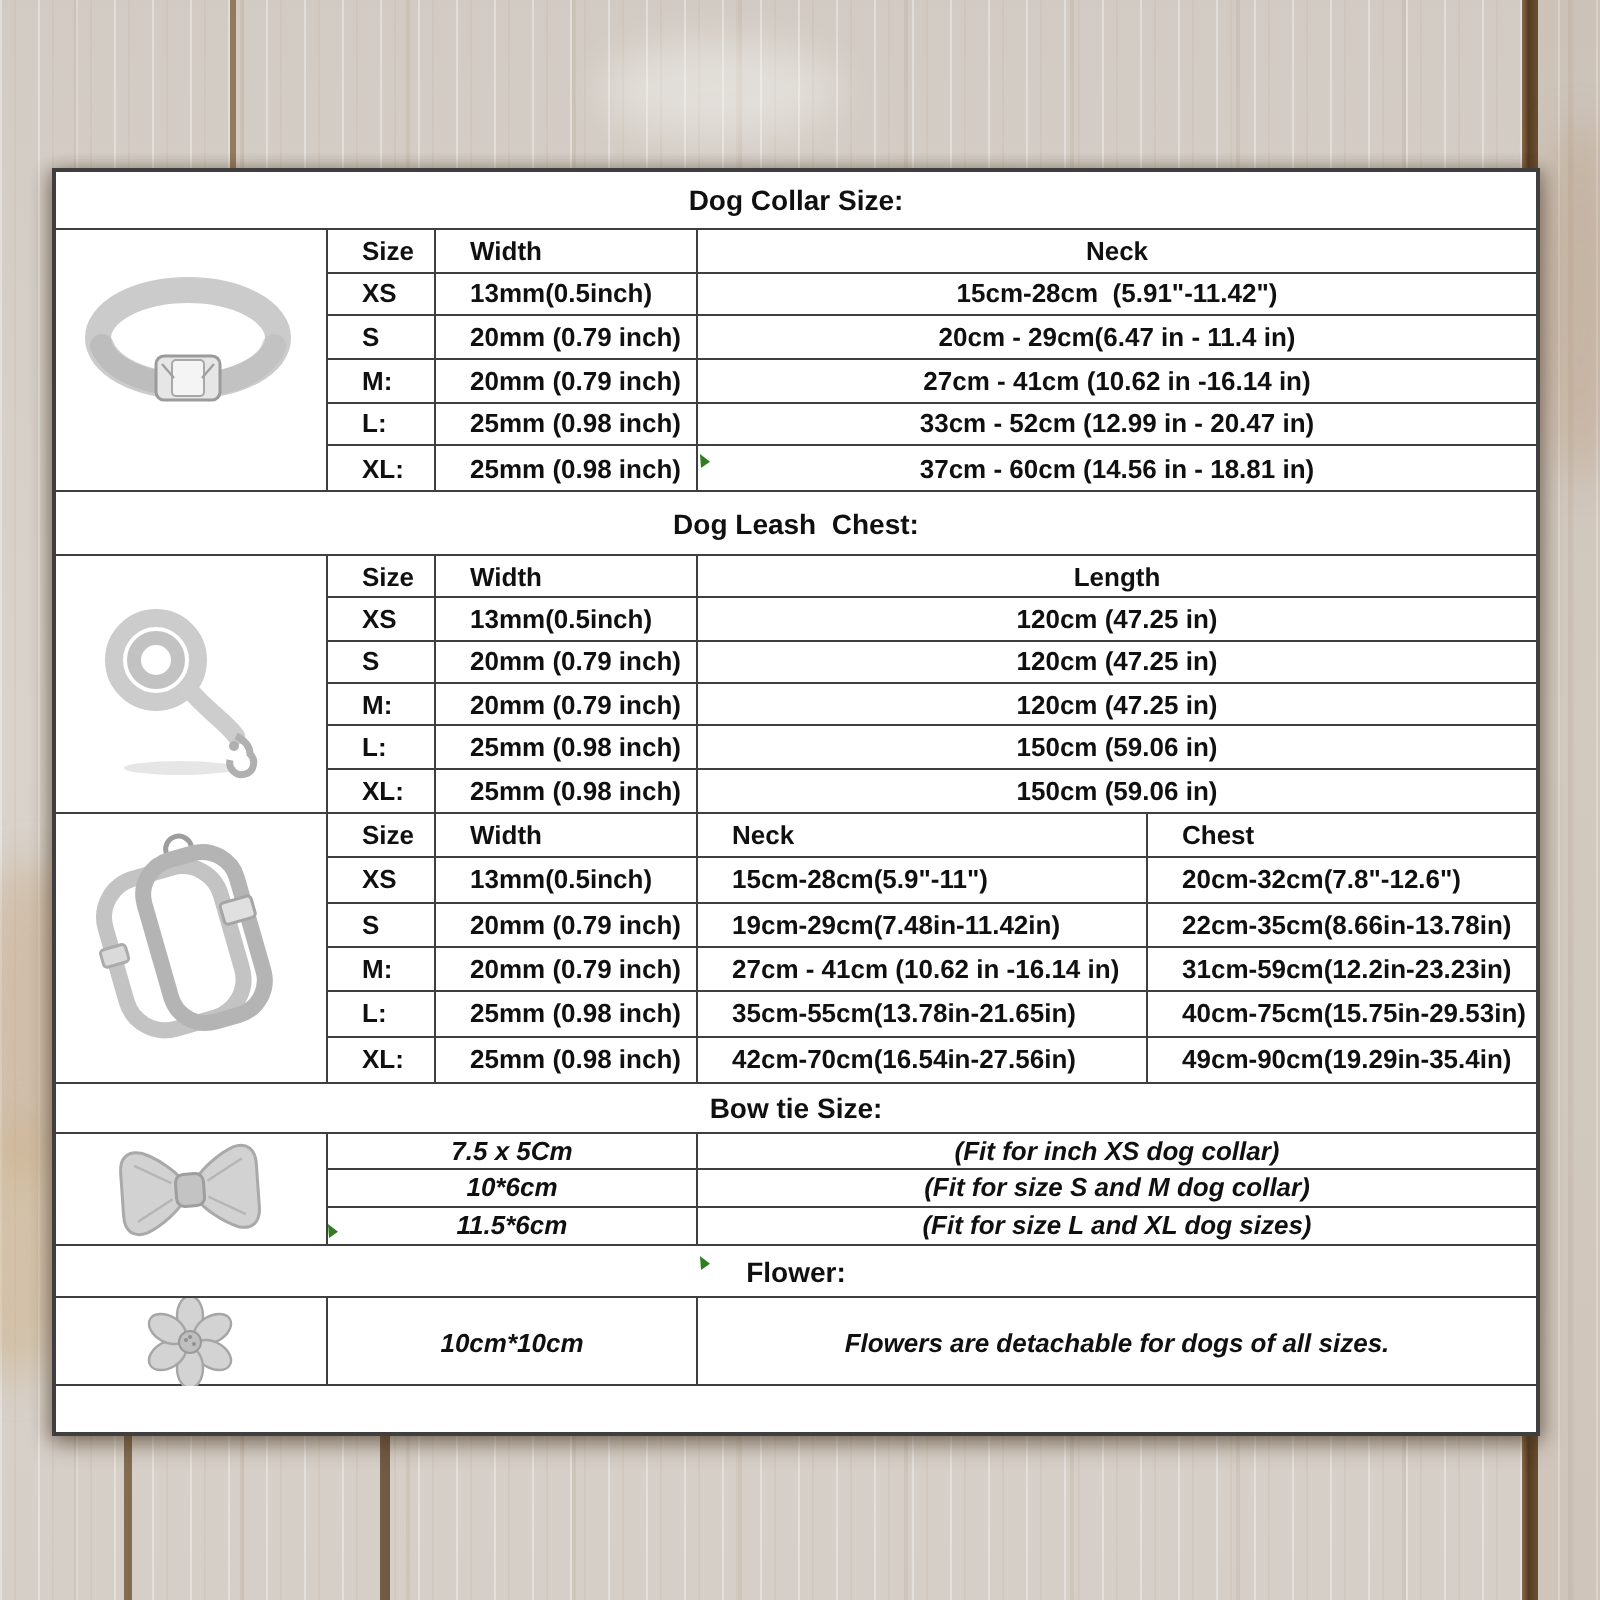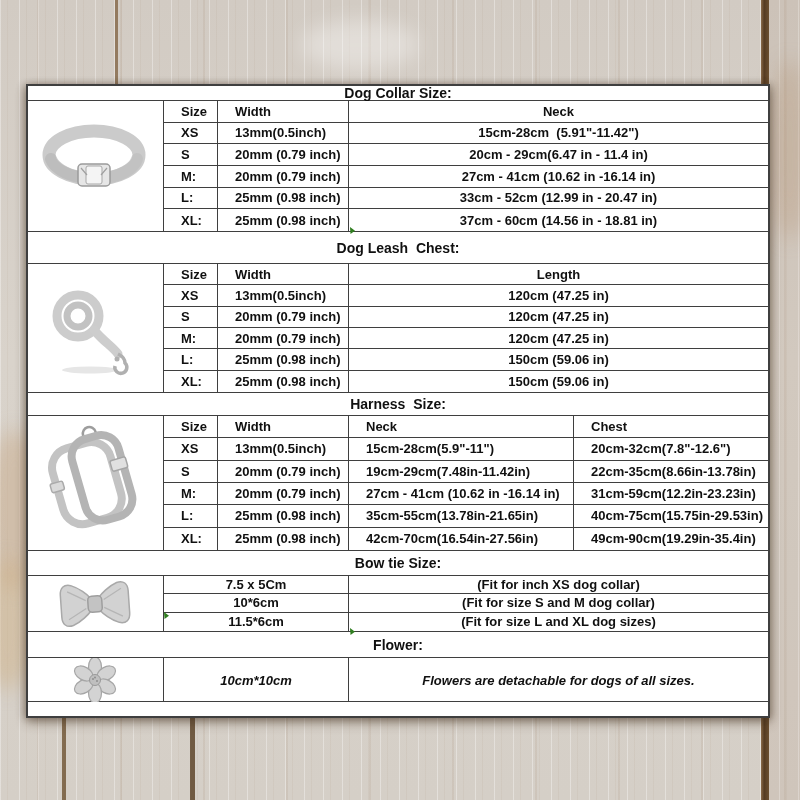--- a/index.html
+++ b/index.html
@@ -34,21 +34,21 @@
     border:2px solid #3f3f3f;
     box-shadow: 0 5px 10px rgba(70,50,30,0.45), 3px 0 7px rgba(70,50,30,0.22), -3px 0 7px rgba(70,50,30,0.22);
   }
   .title { display:flex; align-items:center; justify-content:center;
     border-bottom:1.8px solid #3f3f3f; }
   .title span { font-weight:bold; font-size:14px; color:#101010; white-space:pre; }
   .tbl { display:grid; border-bottom:1.8px solid #3f3f3f; }
   .tbl:last-child { border-bottom:none; }
   .g4a { grid-template-columns:135px 54px 131px 1fr; grid-template-rows:repeat(6,1fr); }
   .g5  { grid-template-columns:135px 54px 131px 225px 1fr; grid-template-rows:repeat(6,1fr); }
-  .g3  { grid-template-columns:135px 185px 1fr; grid-template-rows:repeat(3,1fr); }
+  .g3  { grid-template-columns:135px 185px 1fr; grid-template-rows:repeat(3,1fr);font-style:italic; }
   .g3f { grid-template-columns:135px 185px 1fr; grid-template-rows:1fr;font-style:italic; }
   .c { display:flex; align-items:center; font-weight:bold; font-size:13px;
        color:#101010; white-space:pre; overflow:hidden; }
   .l { justify-content:flex-start; padding-left:17px; }
   .m { justify-content:center; }
   .bl { border-left:1.5px solid #3f3f3f; }
   .bb { border-bottom:1.5px solid #3f3f3f; }
   .imgcell { grid-column:1; display:flex; align-items:center; justify-content:center; }
   .gmark { position:absolute; width:5px; height:7px; background:#2f7d1f;
            clip-path: polygon(0 0, 100% 55%, 10% 100%); pointer-events:none; }
@@ -66,21 +66,21 @@
   <div class="seam" id="seam-bot-1"></div>
   <div class="seam" id="seam-bot-2"></div>
   <div class="blob" id="blob1"></div>
   <div class="blob" id="blob2"></div>
   <div class="blob" id="blob3"></div>
   <div class="blob" id="blob4"></div>
 </div>
 
 <div class="card">
 
-  <div class="title" style="height:15px">
+  <div class="title" style="height:29px">
     <span>Dog Collar Size:</span>
   </div>
   <div class="tbl g4a" style="height:131px">
     <div class="imgcell" style="grid-row:1/7">
       <svg width="135" height="131" viewBox="0 0 135 131">
         <ellipse cx="66" cy="54" rx="45" ry="24" fill="none" stroke="#cbcbcb" stroke-width="13"></ellipse>
         <path d="M23,58 A45,24 0 0 0 52,76" fill="none" stroke="#b6b6b6" stroke-width="12" stroke-linecap="round" opacity="0.7"></path>
         <path d="M109,58 A45,24 0 0 1 83,76" fill="none" stroke="#bdbdbd" stroke-width="12" stroke-linecap="round" opacity="0.6"></path>
         <rect x="50" y="63" width="32" height="22" rx="4" fill="#e6e6e6" stroke="#9b9b9b" stroke-width="1.5"></rect>
         <rect x="58" y="65" width="16" height="18" rx="2" fill="#f4f4f4" stroke="#a8a8a8" stroke-width="1"></rect>
@@ -134,23 +134,20 @@
     <div class="c l bl bb">20mm (0.79 inch)</div>
     <div class="c m bl bb">120cm (47.25 in)</div>
     <div class="c l bl bb">L:</div>
     <div class="c l bl bb">25mm (0.98 inch)</div>
     <div class="c m bl bb">150cm (59.06 in)</div>
     <div class="c l bl">XL:</div>
     <div class="c l bl">25mm (0.98 inch)</div>
     <div class="c m bl">150cm (59.06 in)</div>
   </div>
 
-  <div class="title" style="height:23px">
-    <span>Harness  Size:</span>
-  </div>
   <div class="tbl g5" style="height:135px">
     <div class="imgcell" style="grid-row:1/7">
       <svg width="135" height="135" viewBox="0 0 135 135">
         <g transform="rotate(-16 67 70)" fill="none">
           <circle cx="76" cy="18" r="6.5" stroke="#9d9d9d" stroke-width="2.5"></circle>
           <rect x="30" y="26" width="60" height="78" rx="20" stroke="#c3c3c3" stroke-width="8"></rect>
           <rect x="52" y="22" width="48" height="84" rx="18" stroke="#b4b4b4" stroke-width="8"></rect>
           <rect x="88" y="50" width="16" height="11" rx="2" fill="#e0e0e0" stroke="#a5a5a5" stroke-width="1.5"></rect>
           <rect x="24" y="56" width="13" height="9" rx="2" fill="#dadada" stroke="#ababab" stroke-width="1.5"></rect>
         </g>

